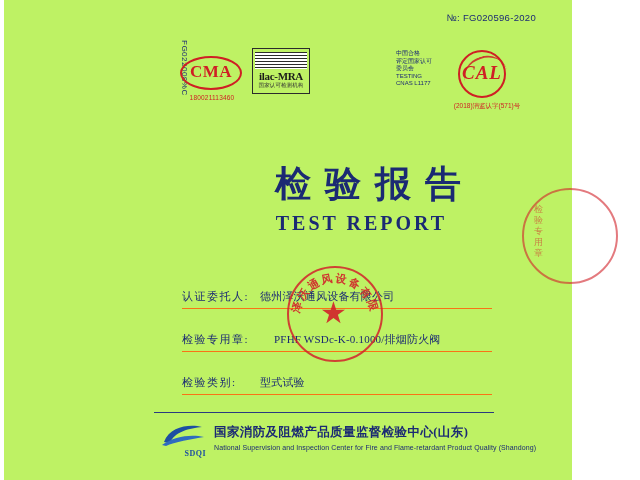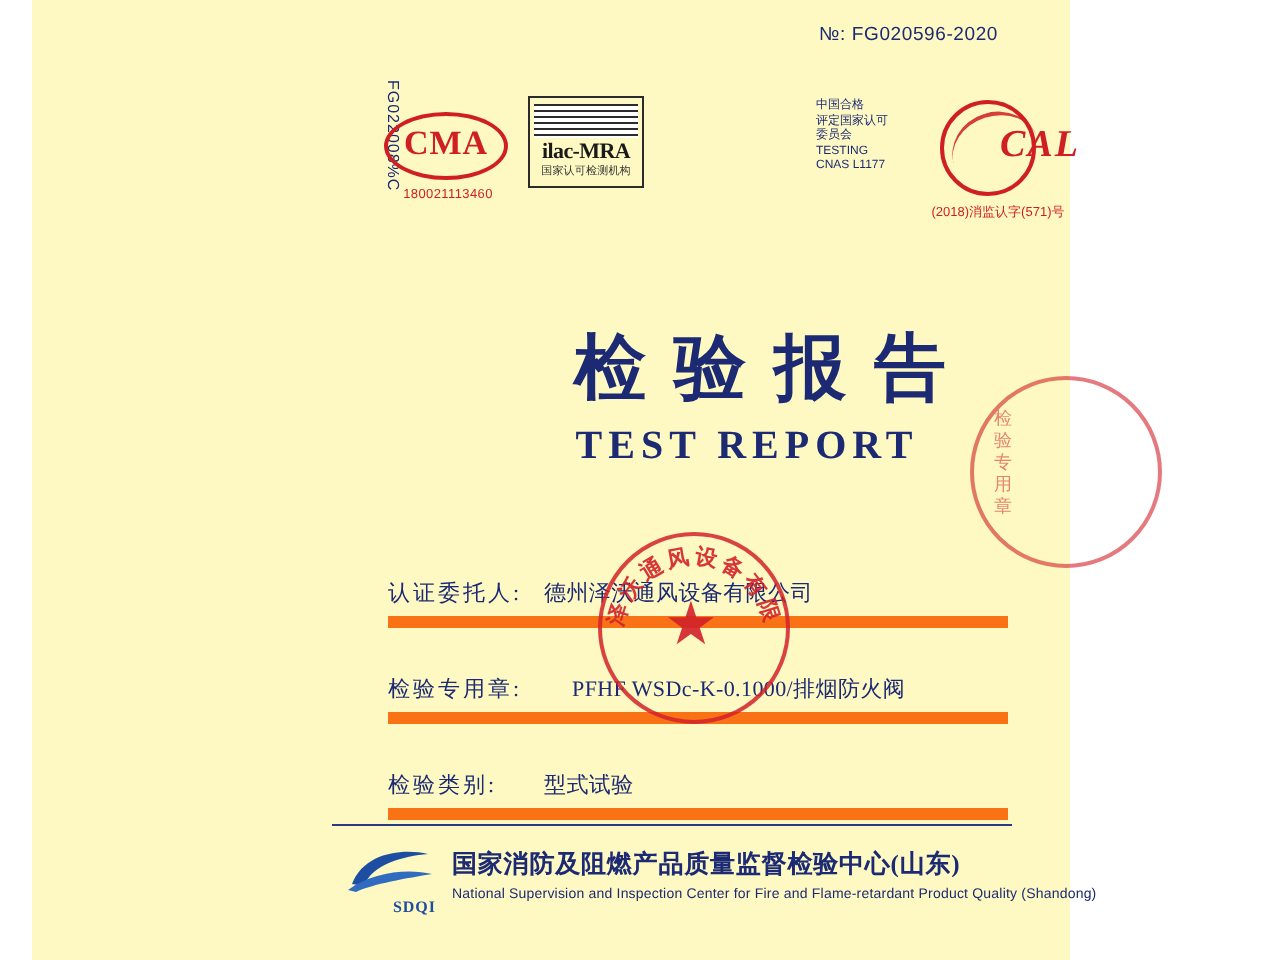--- a/index.html
+++ b/index.html
@@ -10,24 +10,24 @@
   body {
     width: 640px;
     height: 480px;
     position: relative;
     overflow: hidden;
     font-family: "Liberation Sans", sans-serif;
     color: #1a2a6c;
   }
   .page {
     position: absolute;
-    left: 16px; top: 0;
-    width: 519px;
+    left: 4px; top: 0;
+    width: 568px;
     height: 480px;
-    background: #fef9c3;
+    background: #bef264;
   }
 
   
   .serial {
     position: absolute;
     right: 36px;
     top: 12px;
     font-size: 9.5px;
     color: #1b2a73;
     letter-spacing: 0.3px;
@@ -205,21 +205,20 @@
     position: absolute;
     left: 2px; top: 12px;
     width: 48px;
     text-align: center;
     font-family: "Liberation Serif", serif;
     font-weight: bold;
     font-style: italic;
     font-size: 19px;
     color: #cf1f24;
     letter-spacing: 1px;
-    padding-left: 26px;
   }
   .cal .swoosh {
     position: absolute;
     left: 8px; top: 6px;
     width: 44px; height: 38px;
     border-top: 2px solid #cf1f24;
     border-radius: 50%;
     transform: rotate(-18deg);
     opacity: 0.85;
   }
@@ -265,21 +264,21 @@
   
   .fields {
     position: absolute;
     left: 178px;
     top: 280px;
     width: 310px;
   }
   .field {
     position: relative;
     height: 28px;
-    border-bottom: 6px solid #f97316;
+    border-bottom: 1px solid #f97316;
     margin-bottom: 14px;
     white-space: nowrap;
   }
   .field .lbl {
     position: absolute;
     left: 0;
     bottom: 4px;
     font-family: "Liberation Serif", serif;
     font-size: 11px;
     color: #1b2a73;

